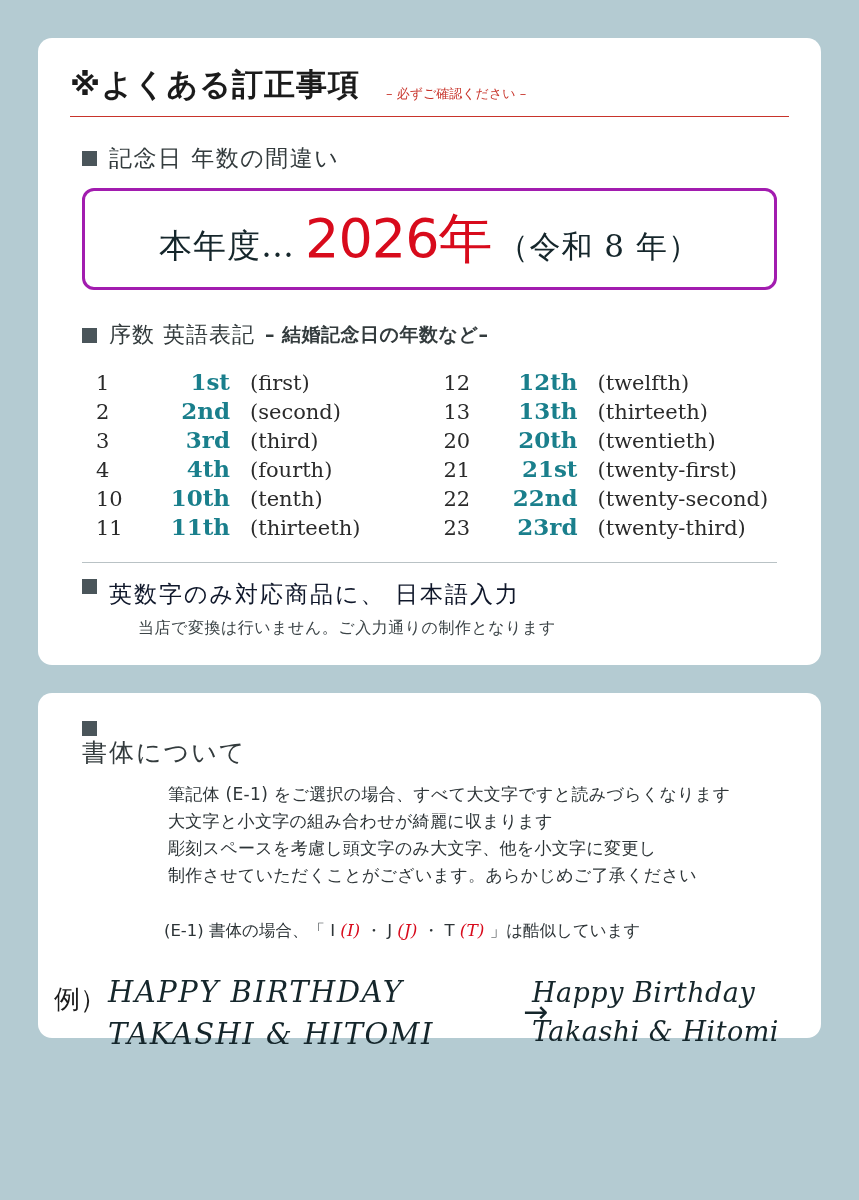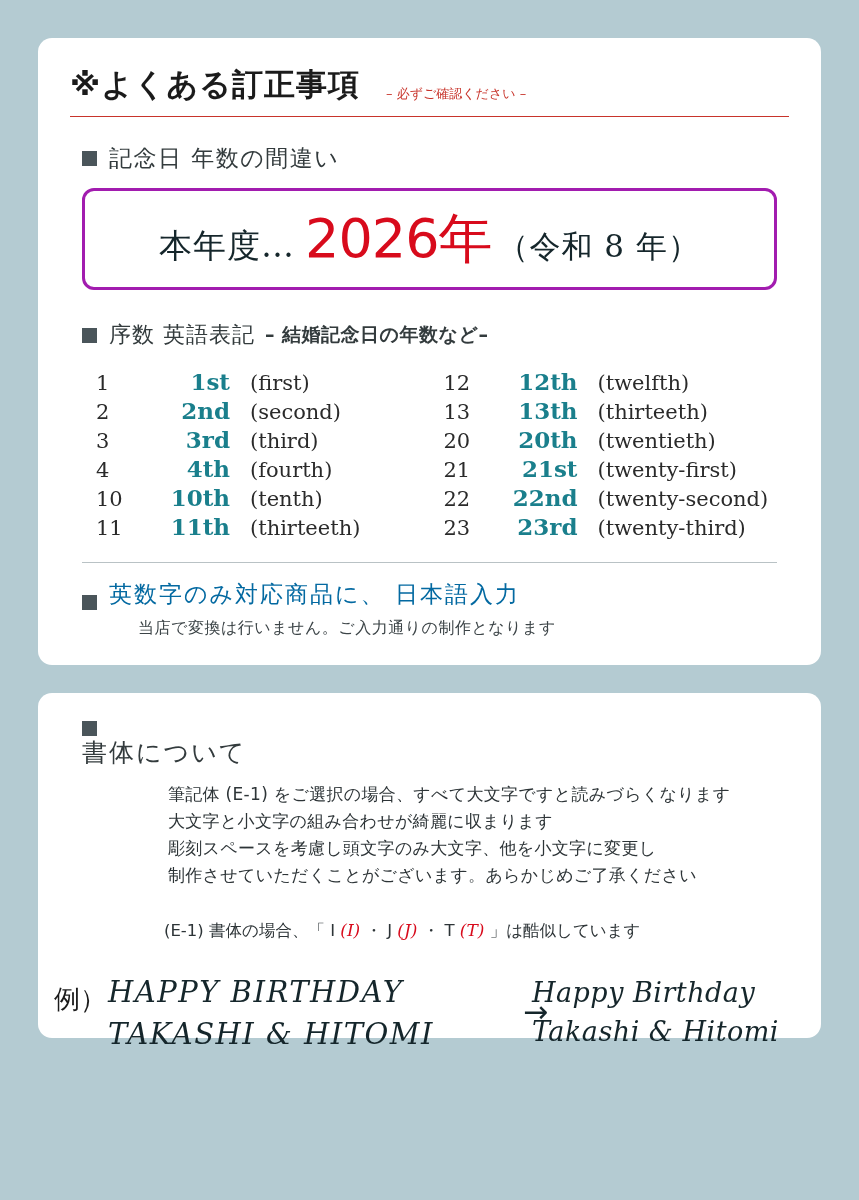--- a/index.html
+++ b/index.html
@@ -155,25 +155,25 @@
     padding-left: 16px;
   }
   .hr-thin {
     border: none;
     border-top: 1px solid #b9c2c5;
     margin: 22px 14px 0 14px;
   }
   .jp-head {
     font-family: "DejaVu Sans", sans-serif;
     font-size: 23px;
-    color: #0369a1;
+    color: #0f172a;
     letter-spacing: 2px;
     margin: 16px 0 0 14px;
     display: flex;
-    align-items: flex-end;
+    align-items: flex-start;
   }
   .jp-note {
     font-family: "DejaVu Sans", sans-serif;
     font-size: 16px;
     color: #3c4447;
     margin: 8px 0 0 70px;
     letter-spacing: 0.5px;
   }
   
   .card-font {

